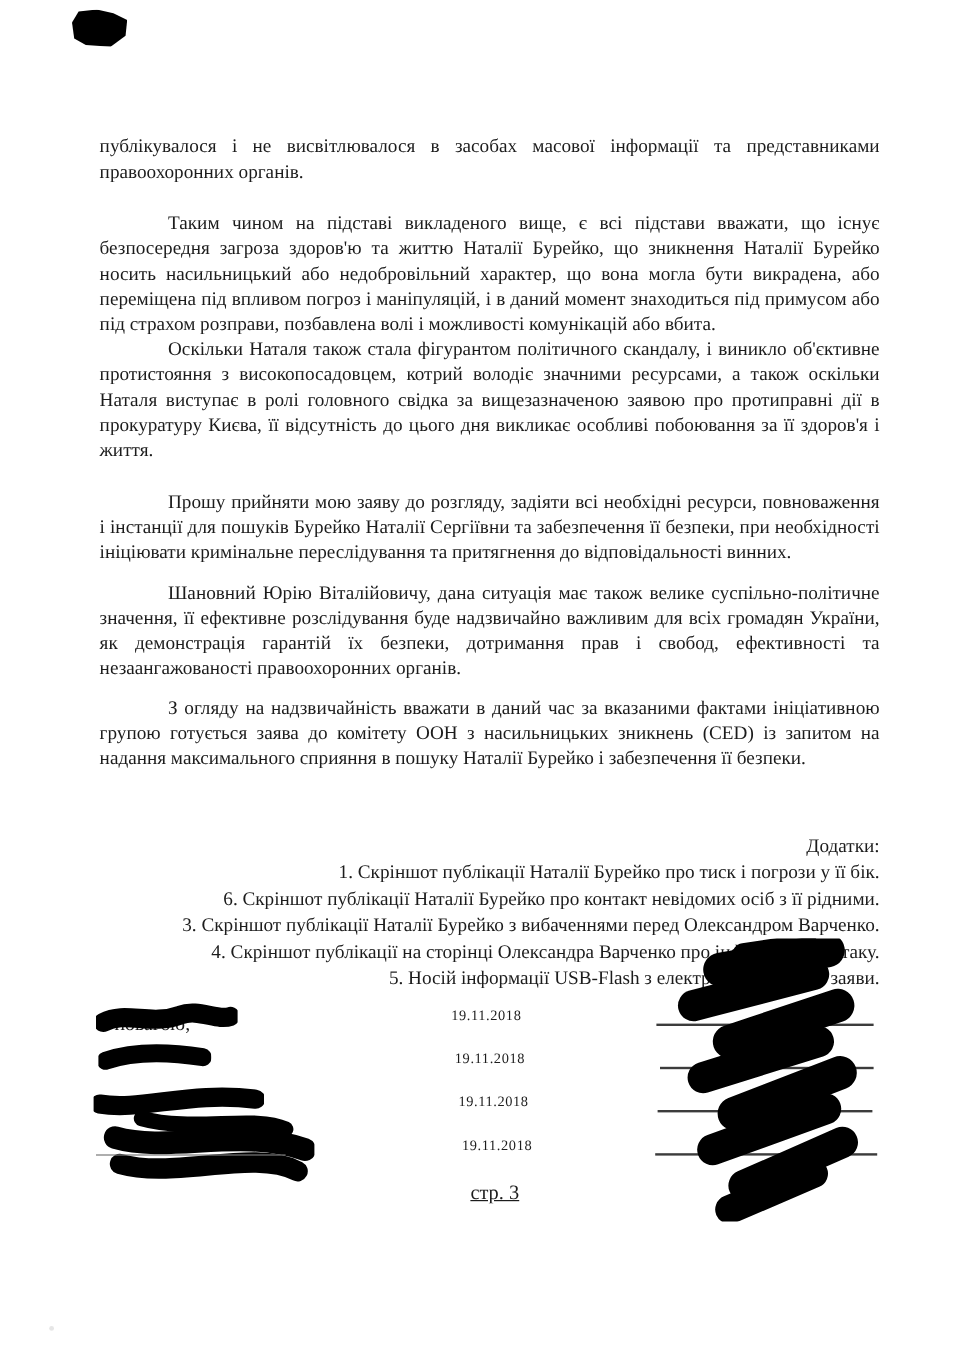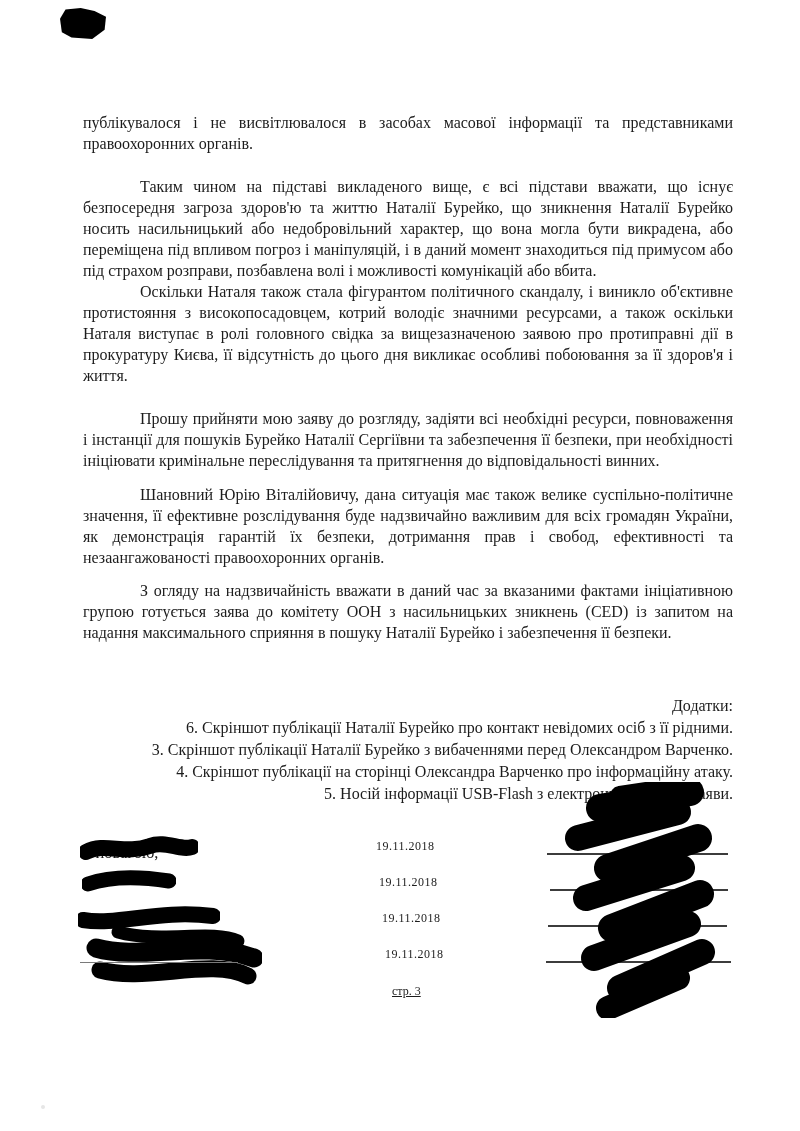--- a/index.html
+++ b/index.html
@@ -75,21 +75,21 @@
     letter-spacing: 0.5px;
   }
   .date-1 { left: 376px; top: 839px; }
   .date-2 { left: 379px; top: 875px; }
   .date-3 { left: 382px; top: 911px; }
   .date-4 { left: 385px; top: 947px; }
   .page-number {
     position: absolute;
     left: 392px;
     top: 984px;
-    font-size: 12px;
+    font-size: 17px;
     color: #1c1c1c;
     text-decoration: underline;
   }
   .sig-line {
     position: absolute;
     height: 2px;
     background: #3c3c3c;
   }
   .sig-line-1 { left: 547px; top: 853px; width: 181px; }
   .sig-line-2 { left: 550px; top: 889px; width: 178px; }
@@ -120,20 +120,21 @@
   <div class="text-flow">
     <p class="gap-lg">публікувалося і не висвітлювалося в засобах масової інформації та представниками правоохоронних органів.</p>
     <p class="indent">Таким чином на підставі викладеного вище, є всі підстави вважати, що існує безпосередня загроза здоров'ю та життю Наталії Бурейко, що зникнення Наталії Бурейко носить насильницький або недобровільний характер, що вона могла бути викрадена, або переміщена під впливом погроз і маніпуляцій, і в даний момент знаходиться під примусом або під страхом розправи, позбавлена волі і можливості комунікацій або вбита.</p>
     <p class="indent gap-lg">Оскільки Наталя також стала фігурантом політичного скандалу, і виникло об'єктивне протистояння з високопосадовцем, котрий володіє значними ресурсами, а також оскільки Наталя виступає в ролі головного свідка за вищезазначеною заявою про протиправні дії в прокуратуру Києва, її відсутність до цього дня викликає особливі побоювання за її здоров'я і життя.</p>
     <p class="indent gap-md">Прошу прийняти мою заяву до розгляду, задіяти всі необхідні ресурси, повноваження і інстанції для пошуків Бурейко Наталії Сергіївни та забезпечення її безпеки, при необхідності ініціювати кримінальне переслідування та притягнення до відповідальності винних.</p>
     <p class="indent gap-sm">Шановний Юрію Віталійовичу, дана ситуація має також велике суспільно-політичне значення, її ефективне розслідування буде надзвичайно важливим для всіх громадян України, як демонстрація гарантій їх безпеки, дотримання прав і свобод, ефективності та незаангажованості правоохоронних органів.</p>
     <p class="indent gap-xl">З огляду на надзвичайність вважати в даний час за вказаними фактами ініціативною групою готується заява до комітету ООН з насильницьких зникнень (CED) із запитом на надання максимального сприяння в пошуку Наталії Бурейко і забезпечення її безпеки.</p>
 
     <div class="attachments">
       <p>Додатки:</p>
+      <p>1. Скріншот публікації Наталії Бурейко про тиск і погрози у її бік.</p>
       <p>6. Скріншот публікації Наталії Бурейко про контакт невідомих осіб з її рідними.</p>
       <p>3. Скріншот публікації Наталії Бурейко з вибаченнями перед Олександром Варченко.</p>
       <p>4. Скріншот публікації на сторінці Олександра Варченко про інформаційну атаку.</p>
       <p>5. Носій інформації USB-Flash з електронною копією заяви.</p>
     </div>
   </div>
 
   <div class="closing">З повагою,</div>
 
   <svg class="sig-blob" style="left:80px; top:834px;" width="118" height="32" viewBox="0 0 118 32">

